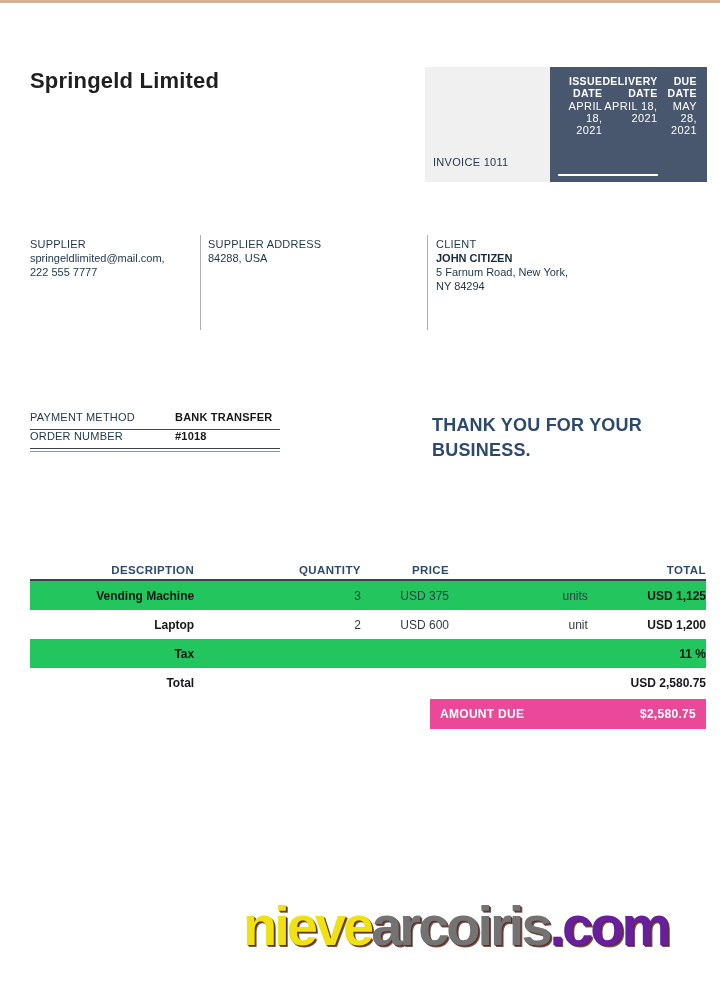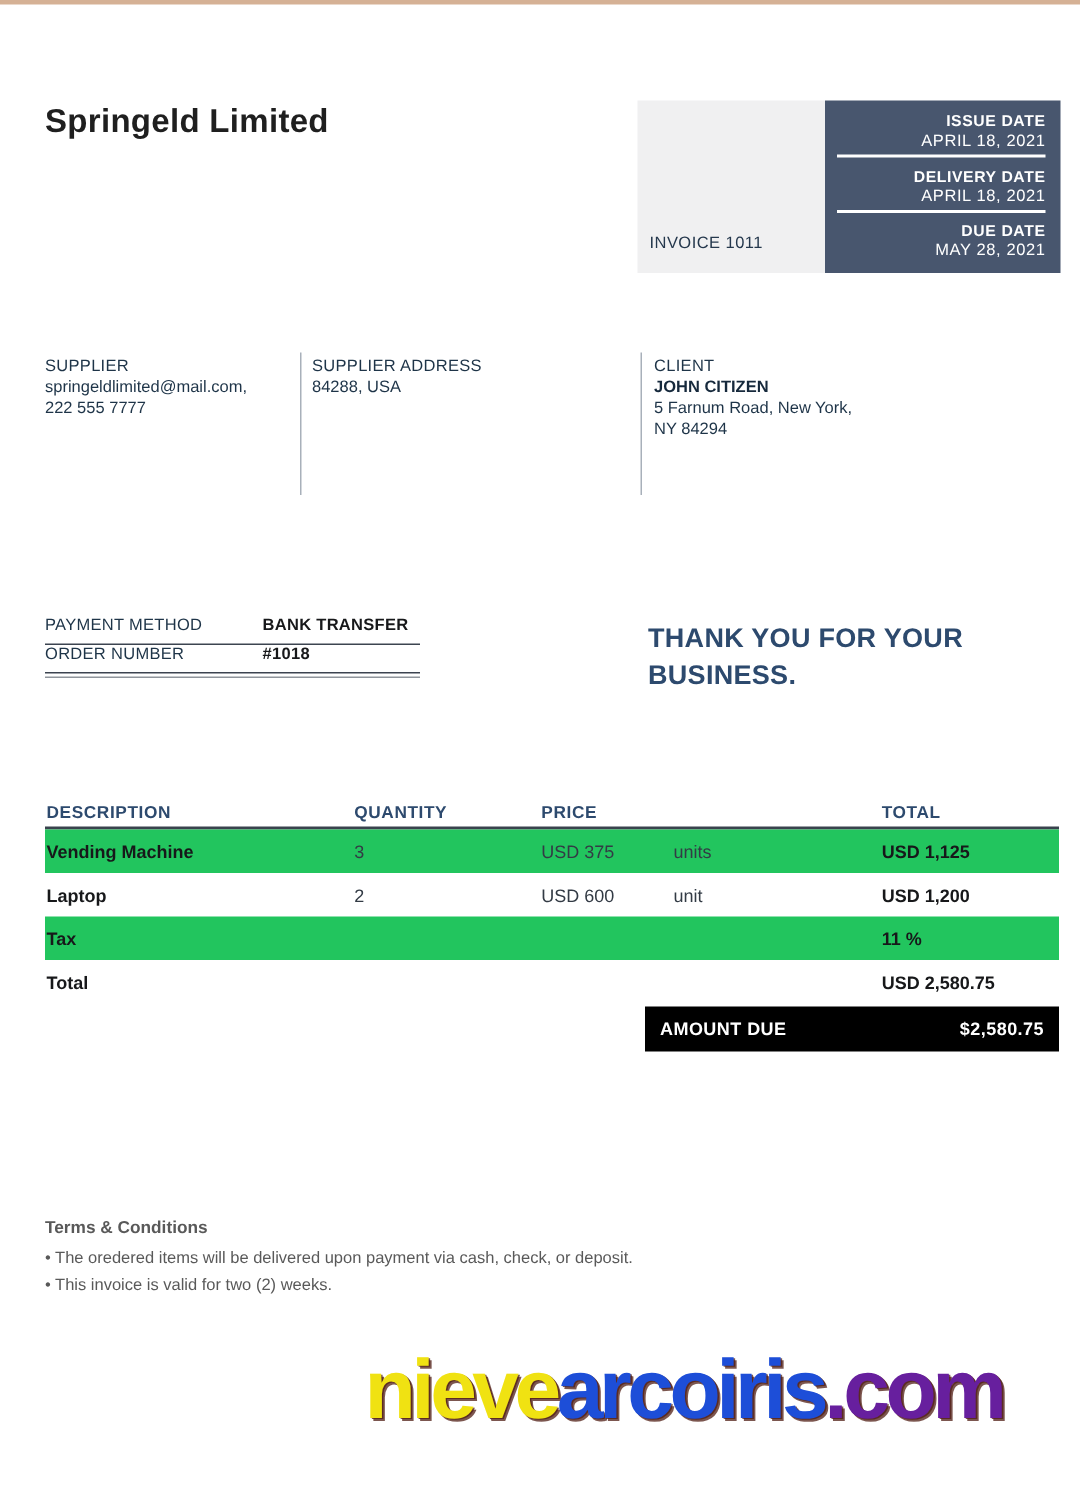--- a/index.html
+++ b/index.html
@@ -18,21 +18,21 @@
 
   
   .header-panel { position:absolute; left:425px; top:67px; width:282px; height:115px; display:flex; }
   .invoice-box { position:relative; width:132px; height:115px; background:#f0f0f1; }
   .invoice-number {
     position:absolute; left:8px; bottom:14px;
     font-size:11px; color:#25384d; letter-spacing:0.3px;
   }
   .dates-box {
     width:165px; height:115px; background:#48566e; color:#ffffff;
-    padding:8px 10px 6px 8px; display:flex; flex-direction:column; justify-content:space-between;
+    padding:8px 10px 6px 8px; display:flex; flex-direction:row; justify-content:space-between;
   }
   .date-group { text-align:right; padding-bottom:3px; }
   .date-group.underlined { border-bottom:2px solid #ffffff; }
   .date-label { font-size:10.5px; font-weight:600; letter-spacing:0.4px; }
   .date-value { font-size:11px; font-weight:400; letter-spacing:0.4px; margin-top:1px; }
 
   
   .contacts { position:absolute; left:0; top:237px; width:720px; font-size:11px; color:#1e3448; }
   .contact-col { position:absolute; top:0; line-height:14px; }
   .contact-supplier { left:30px; width:165px; }
@@ -49,21 +49,21 @@
   .payment-row { display:flex; height:19px; align-items:flex-start; border-bottom:1px solid #3c4450; }
   .payment-label { width:145px; font-size:11px; color:#1e3448; letter-spacing:0.2px; }
   .payment-value { font-size:11px; font-weight:bold; color:#17181a; letter-spacing:0.2px; }
 
   .thank-you {
     position:absolute; left:432px; top:413px; width:280px;
     font-size:18px; font-weight:bold; color:#2d4a6e; line-height:25px; letter-spacing:0.2px;
   }
 
   
-  .items-table { position:absolute; left:30px; top:532px; width:676px; }
+  .items-table { position:absolute; left:30px; top:560px; width:676px;text-align:right; }
   .tbl-row { display:flex; align-items:center; }
   .tbl-header { height:21px; border-bottom:2px solid #39424d; }
   .tbl-header .cell { font-size:11.5px; font-weight:bold; color:#2d4a6e; letter-spacing:0.4px; }
   .data-row { height:29px; font-size:12px; }
   .row-gray { background:#22c55e; }
   .row-white { background:#ffffff; }
   .col-desc { width:175px; padding-left:1px; }
   .col-qty { width:133px;margin-left:42px; }
   .col-price { width:94px; }
   .col-unit { width:148px; }
@@ -180,28 +180,23 @@
       <div class="col-total cell-bold">11 %</div>
     </div>
     <div class="tbl-row data-row row-white">
       <div class="col-desc cell-bold">Total</div>
       <div class="col-qty cell-reg"></div>
       <div class="col-price cell-reg"></div>
       <div class="col-unit cell-reg"></div>
       <div class="col-total cell-bold">USD 2,580.75</div>
     </div>
 
-    <div class="amount-due-bar" style="background: #000000;">
+    <div class="amount-due-bar" style="background: #ec4899;">
       <div>AMOUNT DUE</div>
       <div>$2,580.75</div>
     </div>
   </div>
 
-  <div class="terms">
-    <div class="terms-title">Terms &amp; Conditions</div>
-    <div class="terms-item">• The oredered items will be delivered upon payment via cash, check, or deposit.</div>
-    <div class="terms-item">• This invoice is valid for two (2) weeks.</div>
-  </div>
 
   <div class="watermark">
-    <span id="wm1" style="color: rgb(240, 226, 18);">nieve</span><span id="wm2" style="color: #1d4ed8; text-align: center;">arcoiris</span><span id="wm3" style="color: rgb(103, 31, 158);">.com</span>
+    <span id="wm1" style="color: rgb(240, 226, 18);">nieve</span><span id="wm2" style="color: #737373; text-align: center;">arcoiris</span><span id="wm3" style="color: rgb(103, 31, 158);">.com</span>
   </div>
 </div>
 
 </body></html>

